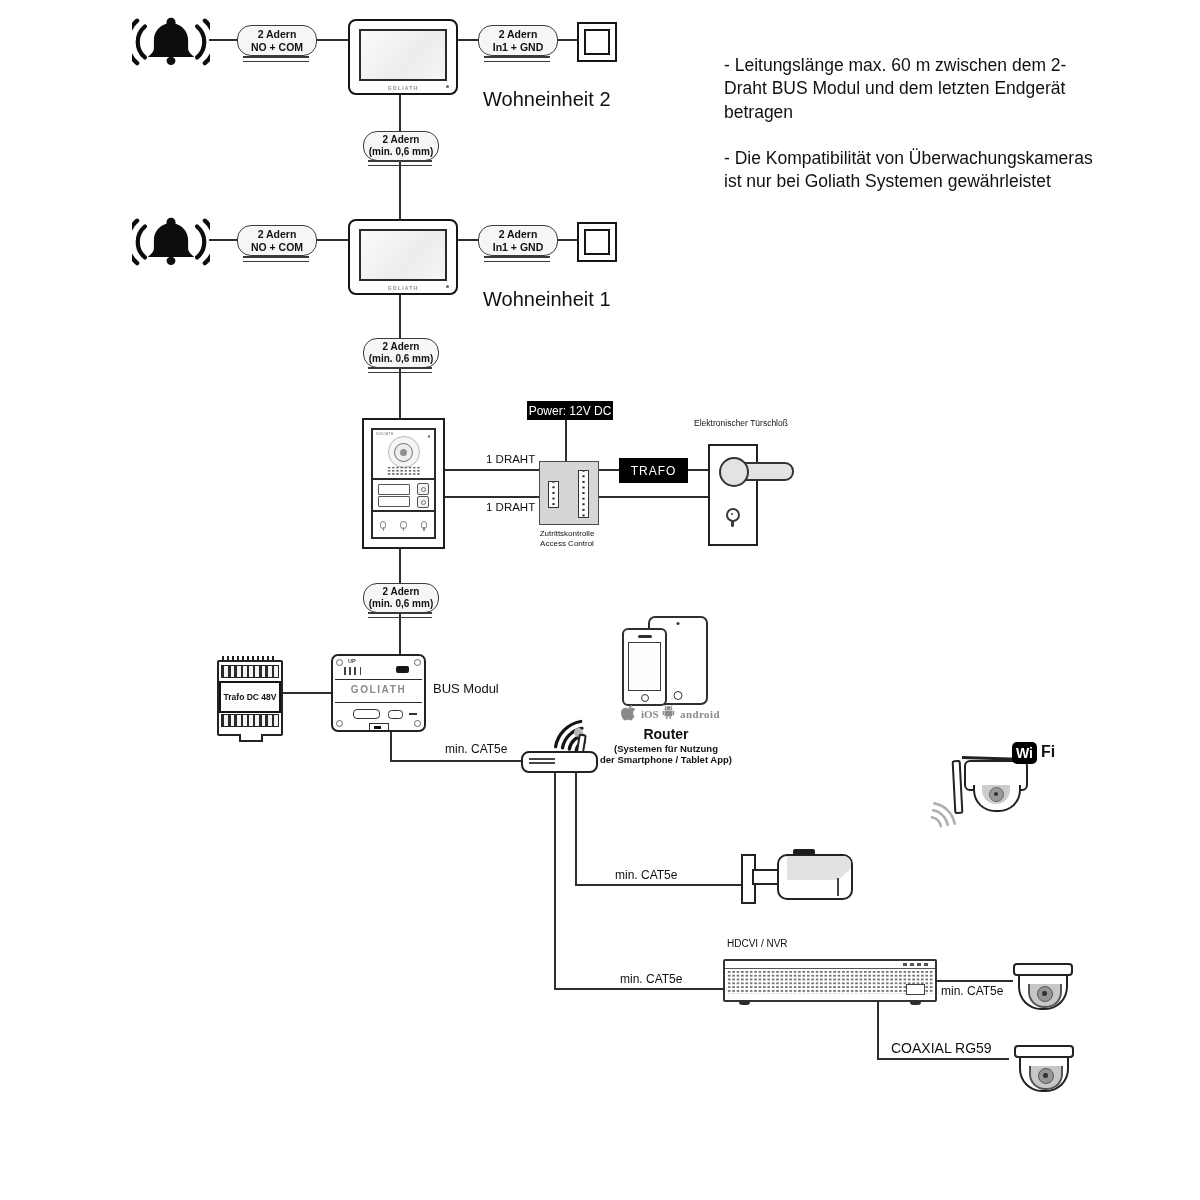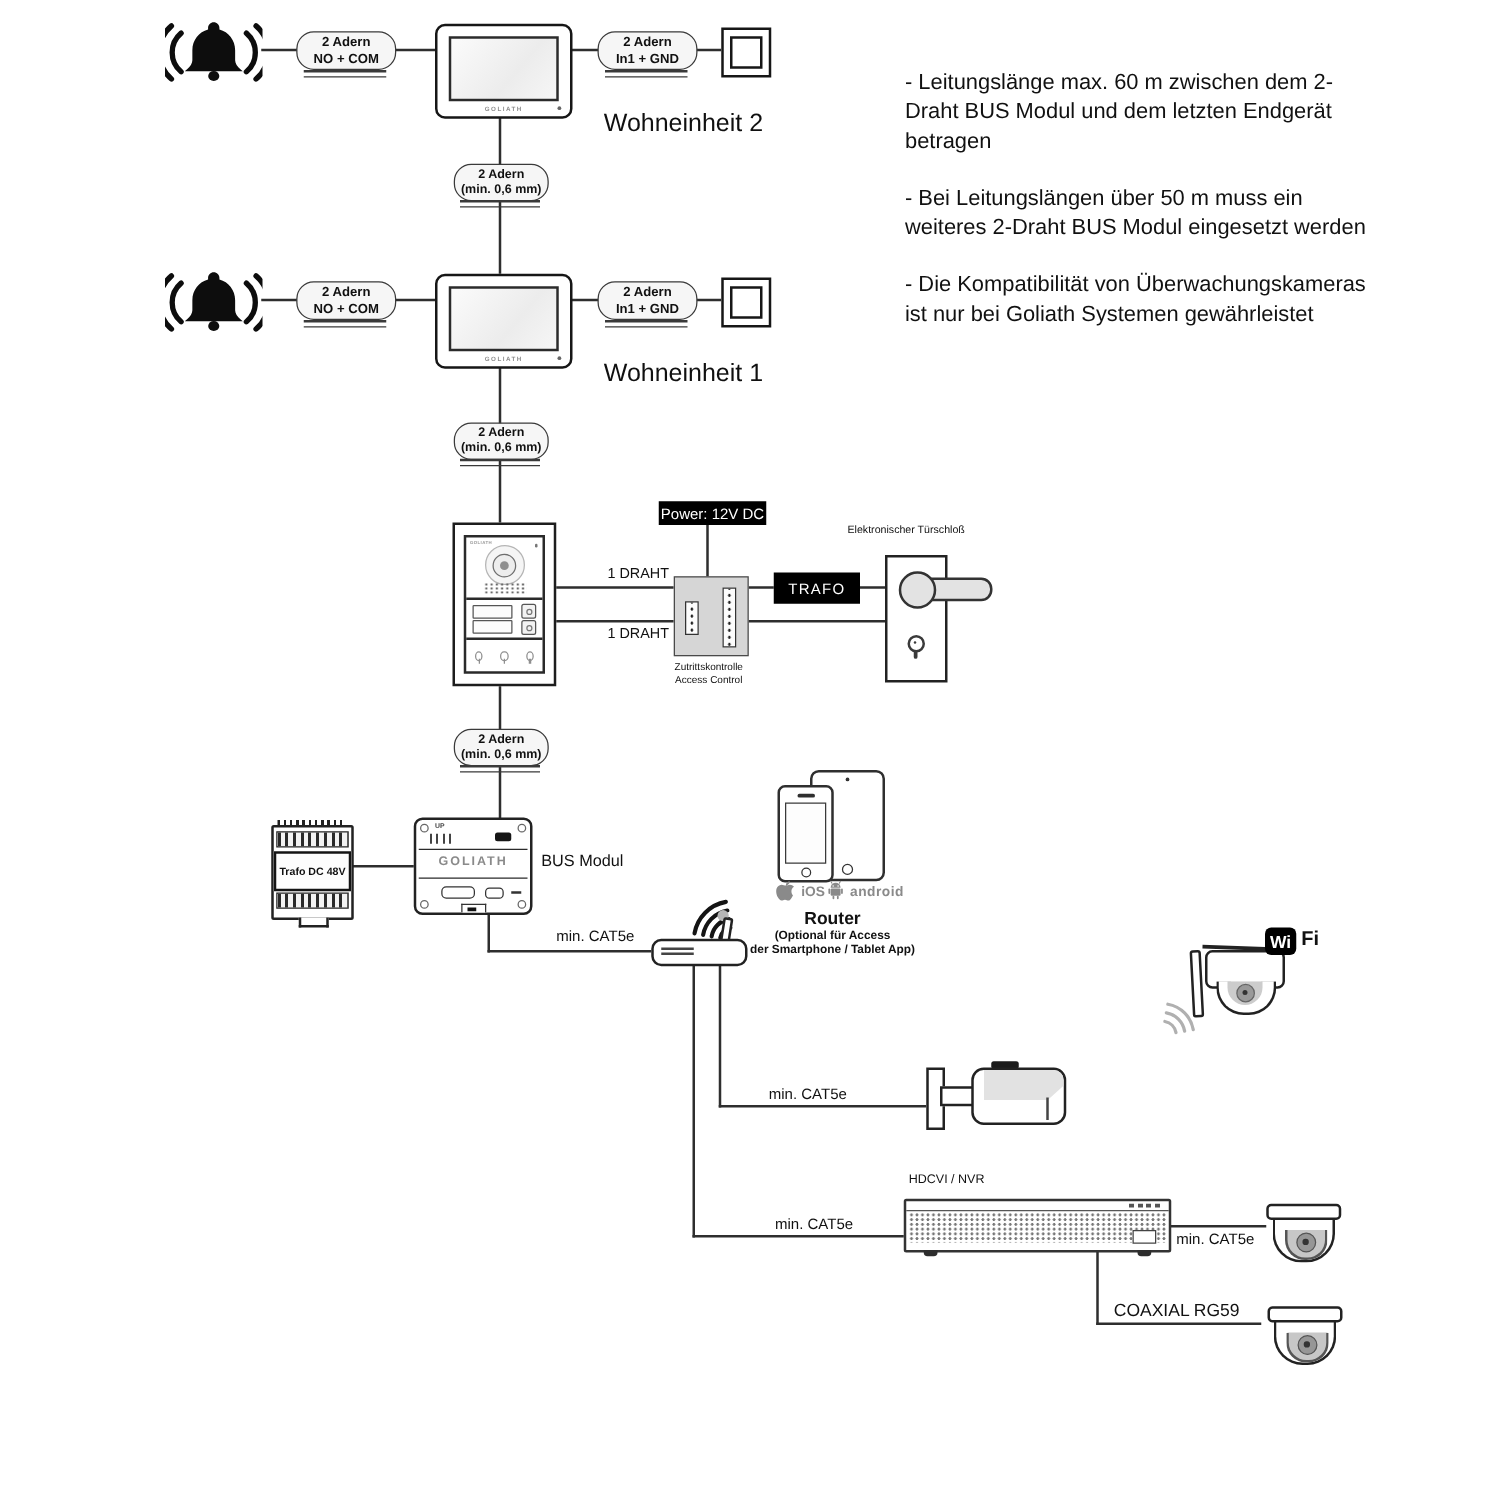--- a/index.html
+++ b/index.html
@@ -111,21 +111,21 @@
   .notes p{margin:0 0 23px 0;}
 
   
   .tablet{position:absolute;width:56px;height:85px;border:2px solid #2f2f2f;border-radius:7px;background:#fff;z-index:2;}
   .tb-cam{position:absolute;left:50%;transform:translateX(-50%);top:4px;width:3px;height:3px;border-radius:50%;background:#333;}
   .tb-home{position:absolute;left:50%;transform:translateX(-50%);bottom:3px;width:7px;height:7px;border:1.4px solid #333;border-radius:50%;}
   .phone{position:absolute;width:41px;height:74px;border:2px solid #2f2f2f;border-radius:6px;background:#fff;z-index:3;}
   .ph-slit{position:absolute;left:50%;transform:translateX(-50%);top:5px;width:14px;height:3px;background:#2f2f2f;border-radius:1.5px;}
   .ph-screen{position:absolute;left:4px;right:4px;top:12px;height:47px;border:1.5px solid #3a3a3a;background:#fdfdfd;}
   .ph-home{position:absolute;left:50%;transform:translateX(-50%);bottom:2.5px;width:6px;height:6px;border:1.4px solid #333;border-radius:50%;}
-  .os-label{position:absolute;font-size:11px;color:#8a8a8a;font-weight:bold;z-index:4;}
+  .os-label{position:absolute;font-size:11px;color:#8a8a8a;font-weight:bold;z-index:4;font-family:Liberation Serif, serif;}
   .router-text{position:absolute;left:556px;top:726px;width:220px;text-align:center;z-index:4;}
   .router-text .rt1{font-size:14px;font-weight:bold;margin-bottom:2px;}
   .router-text .rt2{font-size:9.5px;font-weight:bold;line-height:1.15;}
 
   
   .router{position:absolute;left:521px;top:751px;width:73px;height:18px;border:2.5px solid #222;border-radius:8px;background:#fff;z-index:3;}
   .rt-line{position:absolute;left:6px;width:26px;height:2px;background:#444;}
   .rl1{top:5px}.rl2{top:9px}
   .rt-ant{position:absolute;left:577px;top:734px;width:4px;height:20px;background:#fff;border:2px solid #222;border-radius:2px;transform:rotate(9deg);z-index:3;}
   .rt-ball{position:absolute;left:574px;top:728px;width:9px;height:9px;border-radius:50%;background:#b5b5b5;z-index:3;}
@@ -266,21 +266,20 @@
   <div class="sw" style="left:577px;top:222px"></div>
   <div class="unit-name" style="left:483px;top:288px">Wohneinheit 1</div>
   <div class="pill pw" style="left:363px;top:338px">
     <span>2 Adern</span>
     <span>(min. 0,6 mm)</span>
   </div>
   <div class="pill-shadow" style="left:368px;top:367px;width:64px"></div>
 
   <div class="notes">
     <p>- Leitungslänge max. 60 m zwischen dem 2-Draht BUS Modul und dem letzten Endgerät betragen</p>
-    <p>- Bei Leitungslängen über 50 m muss ein weiteres 2-Draht BUS Modul eingesetzt werden</p>
     <p>- Die Kompatibilität von Überwachungskameras ist nur bei Goliath Systemen gewährleistet</p>
   </div>
 
   <div class="ds" style="left:362px;top:418px">
     <div class="ds-panel">
       <div class="ds-sec ds-cam">
         <span class="ds-brand">GOLIATH</span>
         <div class="ds-lens">
           <div class="ring2">
             <div class="ring3"></div>
@@ -313,21 +312,21 @@
     <div class="ac-strip st-l"></div>
     <div class="ac-strip st-r"></div>
   </div>
   <div class="ac-caption" style="left:509px;top:529px">
     <span style="display:block">Zutrittskontrolle</span>
     <span style="display:block">Access Control</span>
   </div>
   <div class="black-box" style="left:619px;top:458px;width:69px;height:25px;font-size:12px;letter-spacing:1px">
     <span>TRAFO</span>
   </div>
-  <div class="lbl" style="left:678px;top:418px;width:126px;text-align:left;font-size:8.5px;font-weight:normal">Elektronischer Türschloß</div>
+  <div class="lbl" style="left:678px;top:418px;width:126px;text-align:center;font-size:8.5px;font-weight:normal">Elektronischer Türschloß</div>
   <div class="lock" style="left:708px;top:444px">
     <div class="lk-bar"></div>
     <div class="lk-grip"></div>
     <div class="lk-key"></div>
   </div>
 
   <div class="pill pw" style="left:363px;top:583px">
     <span>2 Adern</span>
     <span>(min. 0,6 mm)</span>
   </div>
@@ -390,21 +389,21 @@
       <line x1="5.9" y1="2.7" x2="5" y2="1.2"></line>
         <line x1="12.1" y1="2.7" x2="13" y2="1.2"></line>
     </g>
     <circle cx="6.9" cy="5" r="0.65" fill="#fff"></circle>
       <circle cx="11.1" cy="5" r="0.65" fill="#fff"></circle>
   </svg>
   <span class="os-label" style="left:680px;top:708px;letter-spacing:.4px">android</span>
 
   <div class="router-text">
     <div class="rt1">Router</div>
-    <div class="rt2">(Optional für Access</div>
+    <div class="rt2">(Systemen für Nutzung</div>
     <div class="rt2">der Smartphone / Tablet App)</div>
   </div>
 
   <svg style="position:absolute;left:530px;top:704px;z-index:3" width="60" height="52" viewBox="0 0 60 52">
     <g fill="none" stroke="#141414" stroke-width="3.3" stroke-linecap="round">
       <path d="M46.2 46.3 A10 10 0 0 1 54.3 38.2"></path>
       <path d="M39.3 45.1 A17 17 0 0 1 53.1 31.3"></path>
       <path d="M32.5 43.9 A24 24 0 0 1 51.9 24.4"></path>
       <path d="M25.6 42.7 A31 31 0 0 1 50.7 17.5"></path>
     </g>

